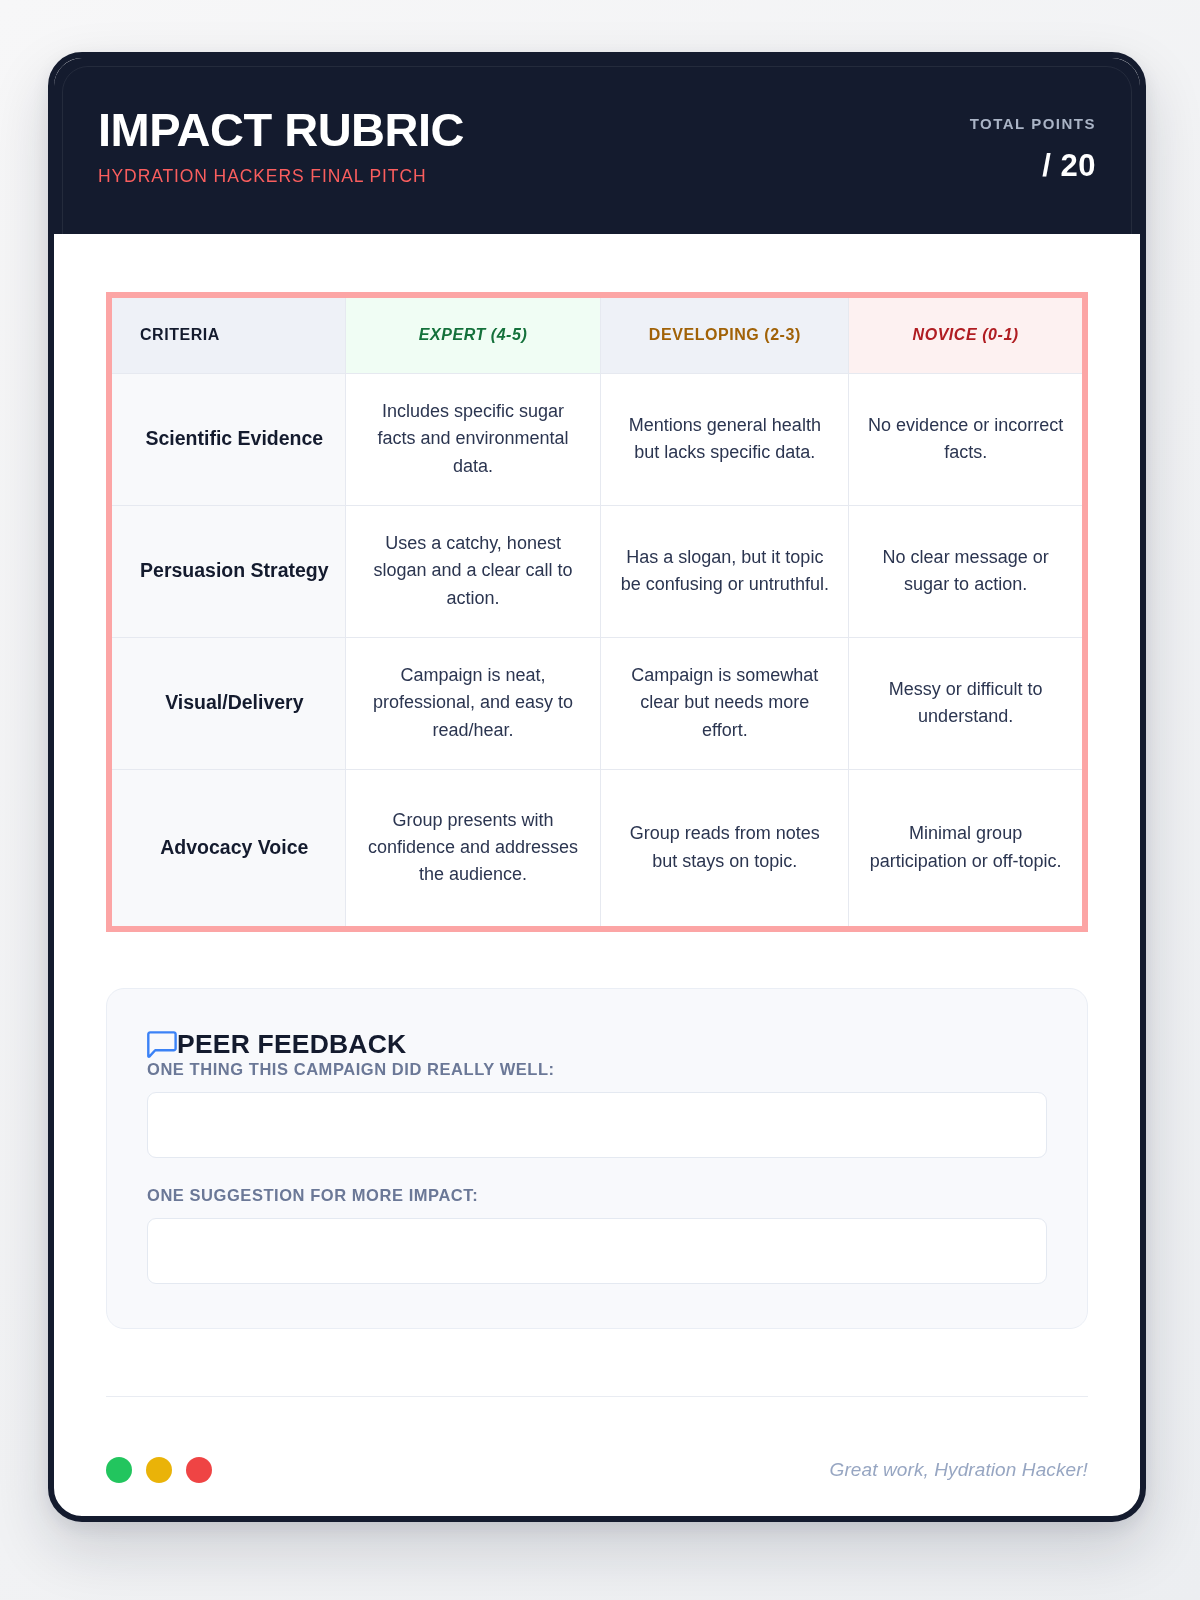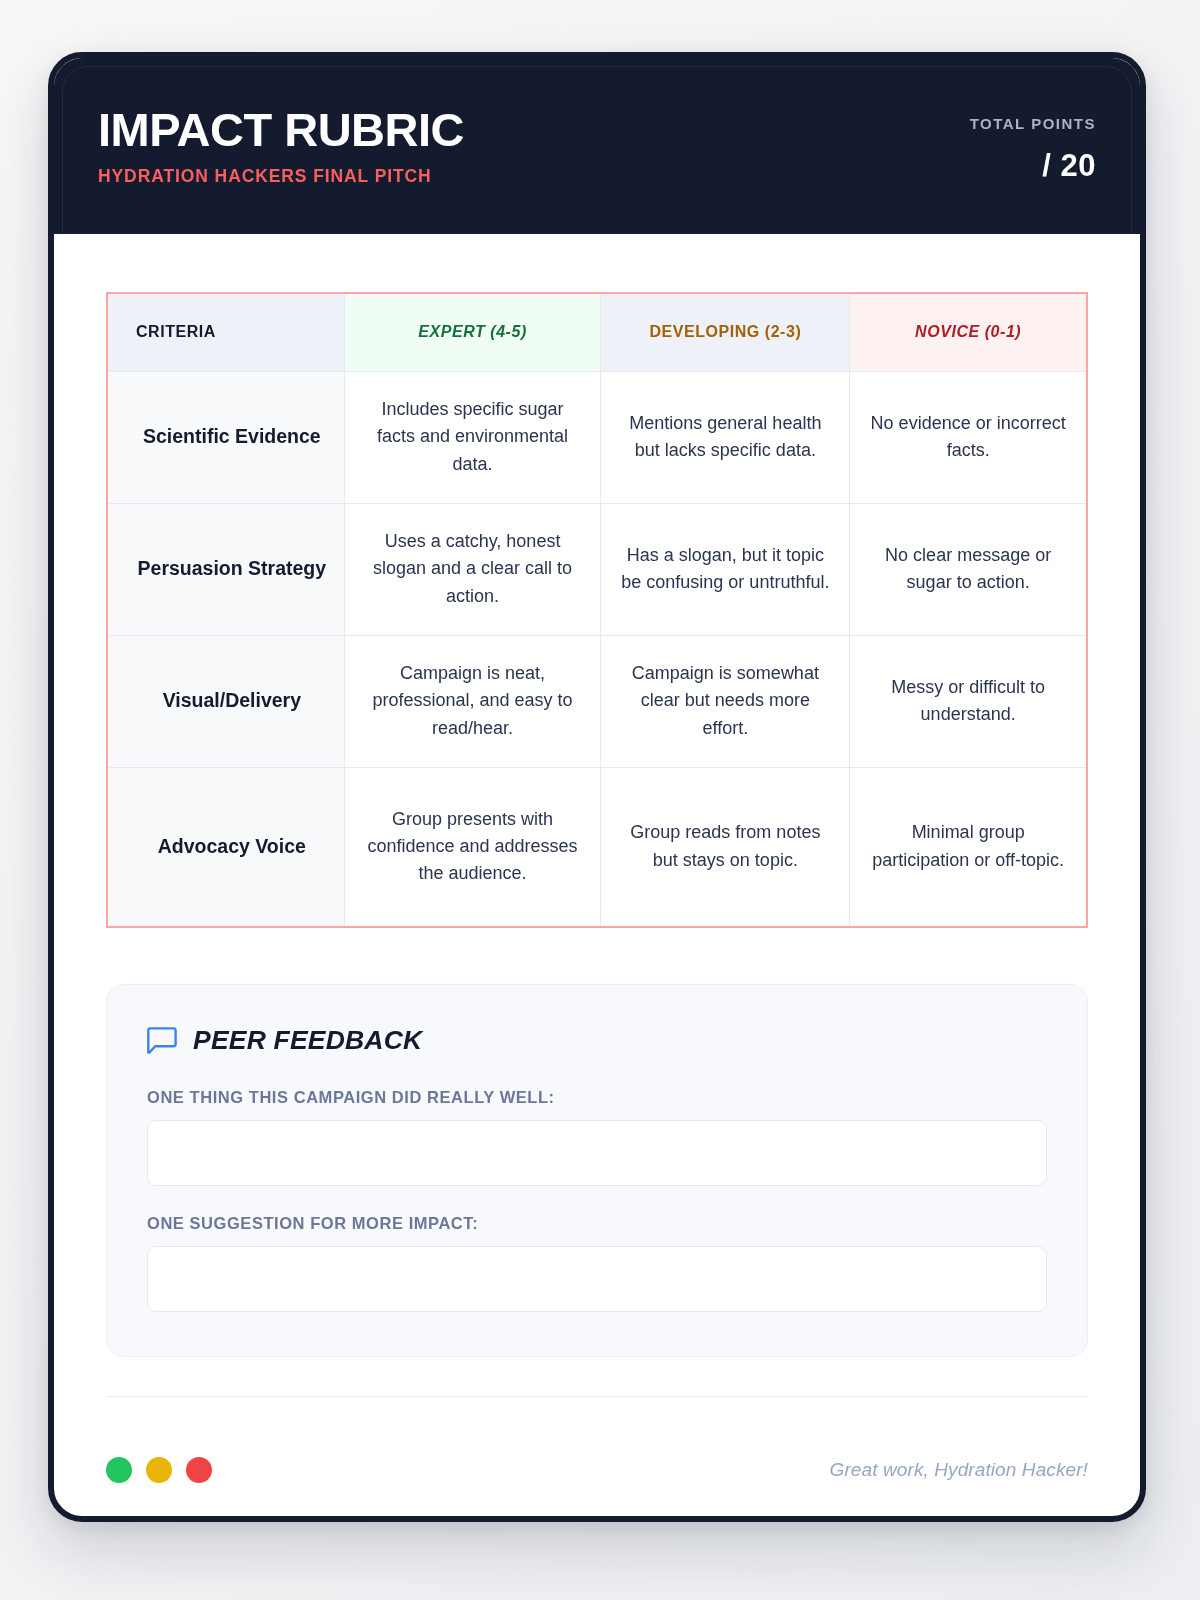--- a/index.html
+++ b/index.html
@@ -67,21 +67,21 @@
     font-weight: 700;
     letter-spacing: -0.5px;
     color: #ffffff;
     line-height: 1.05;
     text-transform: uppercase;
   }
 
   .sub-title {
     margin-top: 12px;
     font-size: 17.5px;
-    font-weight: 700;
+    font-weight: 400;
     letter-spacing: 0.9px;
     color: #fa5e5e;
     text-transform: uppercase;
   }
 
   .header-right {
     position: relative;
     z-index: 1;
     text-align: right;
     padding-top: 4px;
@@ -110,21 +110,21 @@
     padding: 58px 52px 0 52px;
     display: flex;
     flex-direction: column;
   }
 
   
   .rubric-table {
     width: 100%;
     border-collapse: collapse;
     table-layout: fixed;
-    border: 2px solid #fca5a5;
+    border: 6px solid #fca5a5;
     border-radius: 8px;
   }
 
   .rubric-table col.c-criteria   { width: 24.2%; }
   .rubric-table col.c-expert     { width: 26.2%; }
   .rubric-table col.c-developing { width: 25.4%; }
   .rubric-table col.c-novice     { width: 24.2%; }
 
   .rubric-table th {
     height: 78px;
@@ -191,23 +191,20 @@
     margin-top: 56px;
     background: #f8f9fc;
     border: 1px solid #eaeef5;
     border-radius: 18px;
     padding: 40px 40px 44px 40px;
   }
 
   .feedback-head {
     display: flex;
     align-items: center;
-    gap: 16px;
-    margin-bottom: 32px;
-    font-style: italic;
   }
 
   .bubble-icon { width: 30px; height: 28px; display: block; flex: 0 0 auto; }
 
   .feedback-title {
     font-size: 26.5px;
     font-weight: 700;
     letter-spacing: 0.2px;
     color: #141b2e;
     text-transform: uppercase;

